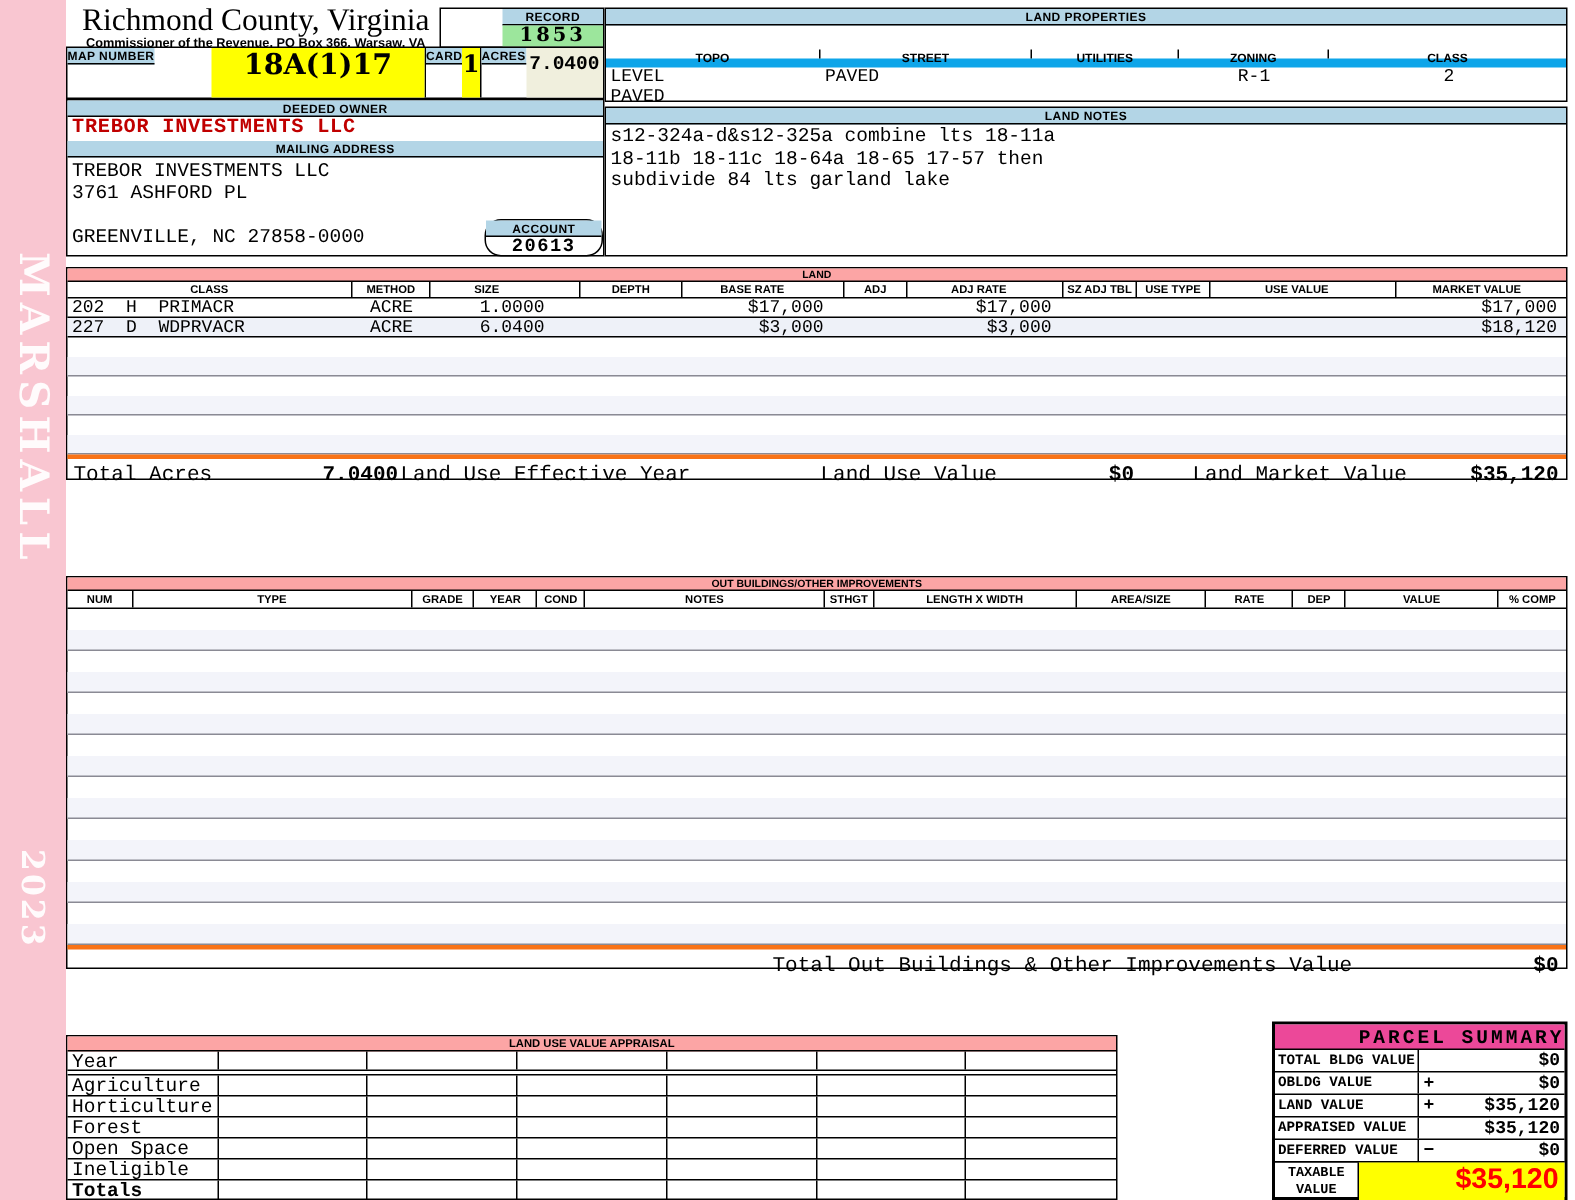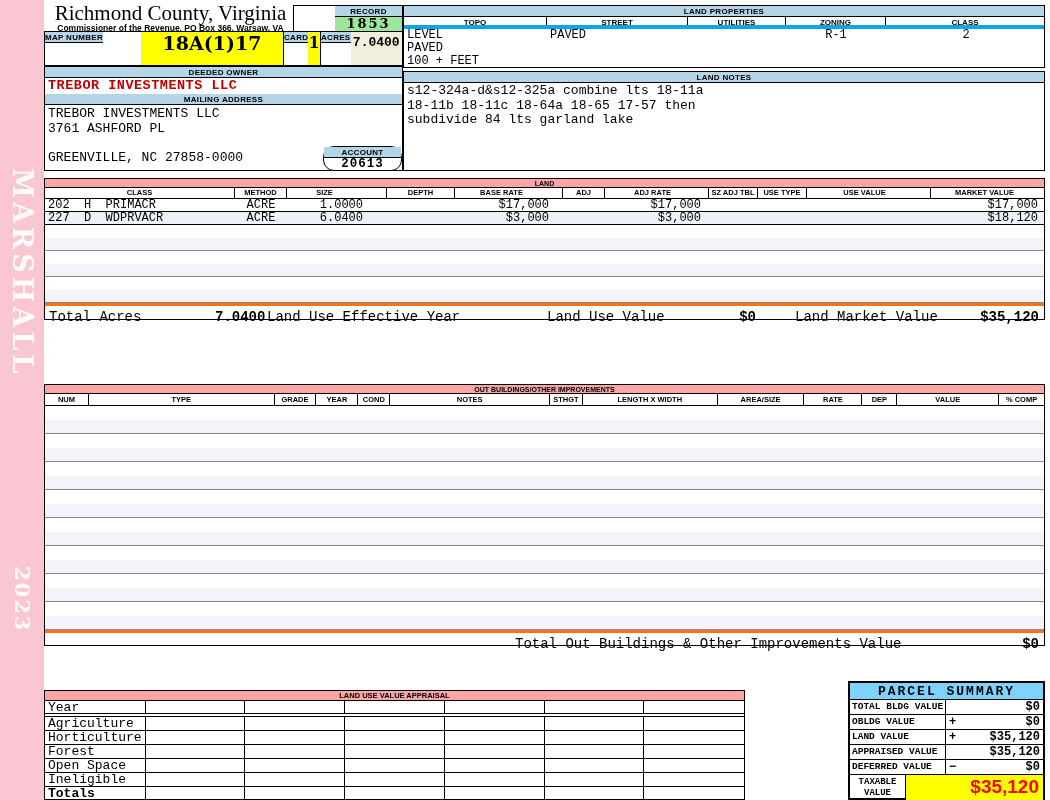--- a/index.html
+++ b/index.html
@@ -35,22 +35,22 @@
   #cardval { font-family:"DejaVu Serif",serif; font-weight:bold; font-size:16px; text-align:center; flex:1; line-height:22px;}
   #acresval { background:#f0efdd; font-weight:bold; font-size:13px; text-align:center; flex:1; line-height:22px;}
   
   #ownerbox { left:44px; top:66px; width:359px; height:105px; }
   #ownername { color:#c00000; font-weight:bold; font-size:13.5px; line-height:16px; height:16px; padding-left:3px; letter-spacing:.5px;}
   #addr { font-size:13px; line-height:14.5px; padding:2px 0 0 3px; white-space:pre; }
   #accountbox { left:323px; top:146px; width:79px; height:25px;border-radius:11px; }
   #accountbox .val { font-weight:bold; font-size:12.5px; text-align:center; line-height:13px; letter-spacing:1px;}
   
   #landprops { left:403px; top:5px; width:642px; height:63px; }
-  #lp-cols { display:flex; height:12px; border-bottom:4px solid #0ea5e9;
-     font-family:"Liberation Sans",sans-serif; font-weight:bold; font-size:8px; text-align:center; }
+  #lp-cols { display:flex; height:12px; border-bottom:6px solid #0ea5e9;
+     font-family:"Liberation Sans",sans-serif; font-weight:bold; font-size:8px; text-align:center;margin-top:16px; }
   #lp-cols div { border-right:1px solid #000; line-height:11px; }
   #lp-cols div:last-child { border-right:none; }
   #lp-vals { position:relative; height:38px; font-size:12px; }
   #lp-vals span { position:absolute; white-space:pre; line-height:13px; }
   #lp-topo { left:3px; top:0; }
   #lp-street { left:146px; top:0; }
   #lp-zoning { left:382px; width:100px; text-align:center; top:0; }
   #lp-class { left:482px; width:160px; text-align:center; top:0; }
   
   #landnotes { left:403px; top:71px; width:642px; height:100px; }
@@ -87,22 +87,22 @@
   #appraisal .strip { font-size:7.5px; height:10px; line-height:10px; }
   .ap-row { display:flex; height:14px; border-bottom:1px solid #000; font-size:13px; line-height:13px; }
   .ap-row:last-child { border-bottom:none; }
   .ap-row .lbl { width:101px; border-right:1px solid #000; padding-left:3px; }
   .ap-cell { width:100px; border-right:1px solid #000; }
   .ap-cell:last-child { border-right:none; }
   #ap-year { height:13px; border-bottom:1px solid #000; }
   #ap-gap { height:3px; border-bottom:1px solid #000; background:#fff; }
   
   #parcel { left:848px; top:681px; width:197px; height:119px; border:2px solid #000; position:absolute; background:#fff; }
-  #ps-head { background:#7dd3fc; font-weight:bold; font-size:13px; letter-spacing:2px;
-     text-align:center; height:17px; line-height:17px; border-bottom:1px solid #000; }
+  #ps-head { background:#ec4899; font-weight:bold; font-size:13px; letter-spacing:2px;
+     text-align:right; height:17px; line-height:17px; border-bottom:1px solid #000; }
   .ps-row { display:flex; height:15px; border-bottom:1px solid #000; }
   .ps-label { width:96px; border-right:1px solid #000; font-weight:bold; font-size:9.5px; line-height:14px; padding-left:2px; }
   .ps-val { flex:1; display:flex; justify-content:space-between; font-weight:bold; font-size:12px; line-height:14px; padding:0 3px; }
   .ps-val.heavy { border-top:1px solid #000; margin-top:-1px; }
   #ps-tax { display:flex; height:26px; border-top:1px solid #000; margin-top:-1px; }
   #ps-taxlabel { width:56px; border-right:1px solid #000; font-weight:bold; font-size:9px;
      line-height:11px; text-align:center; padding-top:2px; }
   #ps-taxval { flex:1; background:#ffff00; color:#ff0000; font-family:"Liberation Sans",sans-serif;
      font-weight:bold; font-size:19px; text-align:right; line-height:24px; padding-right:4px; }
 </style>

